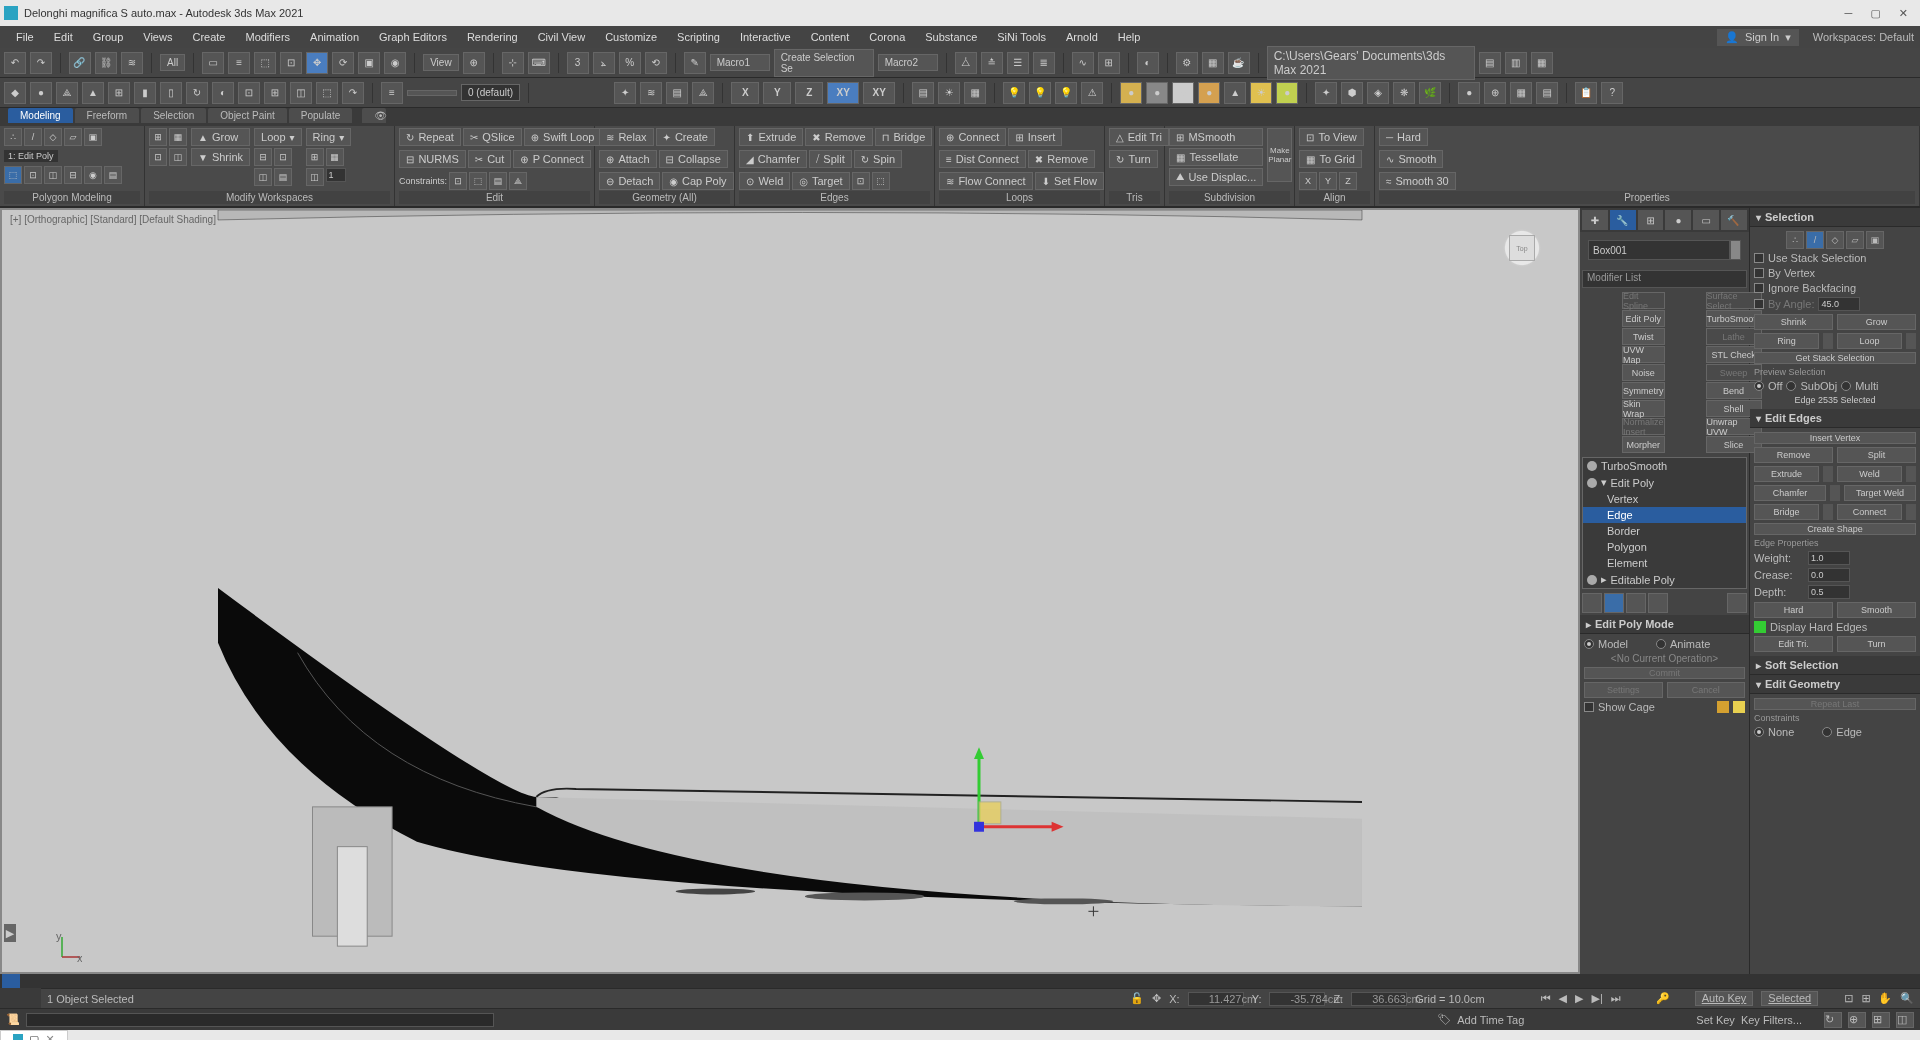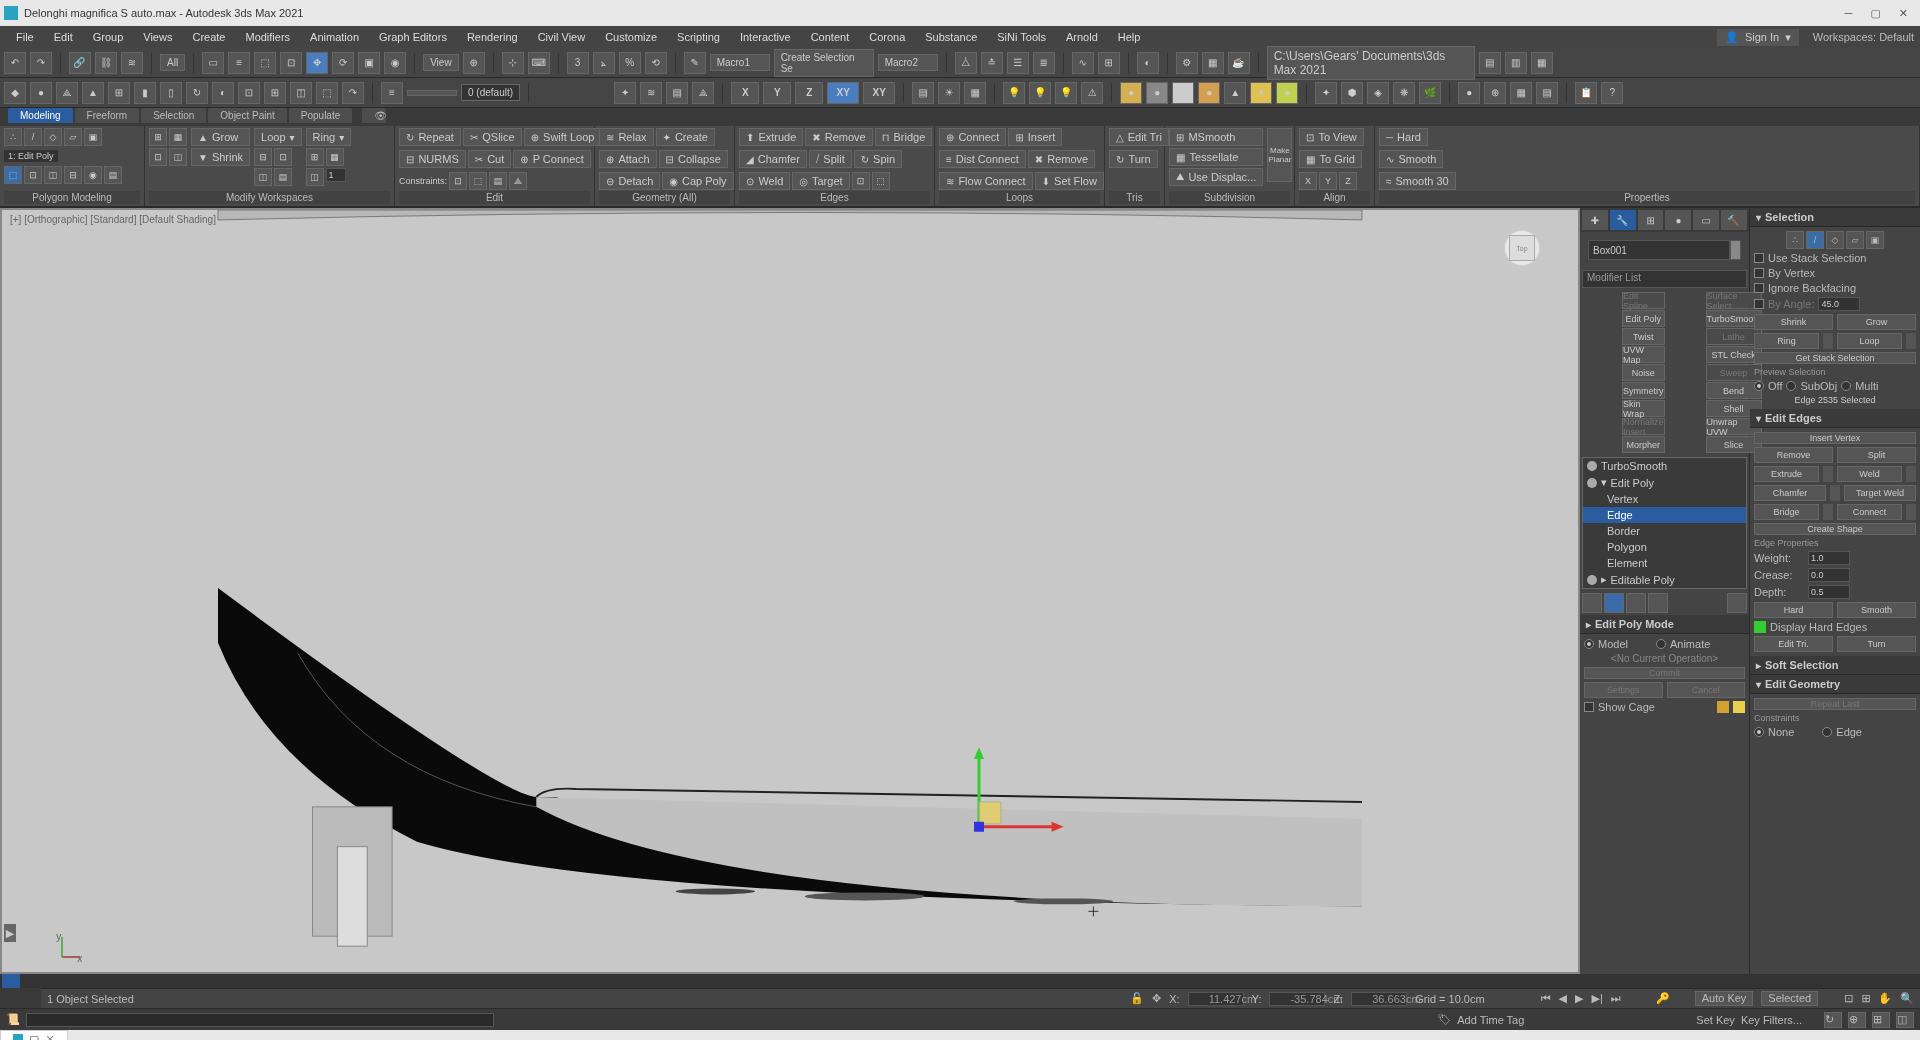--- a/index.html
+++ b/index.html
@@ -83,21 +83,21 @@
 .panel-btn { flex: 1; height: 16px; background: #555; border: 1px solid #666; font-size: 9px; display: flex; align-items: center; justify-content: center; color: #ccc; }
 .panel-btn.disabled { color: #777; }
 .spinner { width: 42px; height: 14px; background: #333; border: 1px solid #555; color: #ccc; font-size: 9px; padding: 0 2px; display: flex; align-items: center; }
 .checkbox { width: 10px; height: 10px; border: 1px solid #888; background: #333; }
 .radio { width: 10px; height: 10px; border: 1px solid #888; border-radius: 50%; background: #333; }
 .radio.on::after { content: ''; display: block; width: 4px; height: 4px; background: #ccc; border-radius: 50%; margin: 2px; }
 
 
 .status-bar { height: 20px; background: #444; display: flex; align-items: center; padding: 0 6px; gap: 8px; color: #bbb; font-size: 10px; border-top: 1px solid #2a2a2a; margin-left: 41px; }
 .status-bar .stat-input { background: #333; border: 1px solid #555; padding: 0 20px; color: #999; width: 56px; height: 14px; }
-.status-bar .drop { background: #555; border: 1px solid #666; padding: 0 6px; height: 15px; }
+.status-bar .drop { background: #555; border: 1px solid #666; padding: 0 6px; height: 15px; text-decoration: underline; }
 
 .time-bar { height: 22px; background: #3a3a3a; display: flex; align-items: center; padding: 0 6px; gap: 6px; color: #bbb; font-size: 10px; border-top: 1px solid #2a2a2a; }
 .time-bar .tb-btn { width: 18px; height: 16px; background: #555; border: 1px solid #666; }
 
 
 .taskbar { height: 18px; background: #e8e8e8; display: flex; align-items: flex-end; }
 .task-tab { height: 18px; padding: 0 12px; background: #fff; border: 1px solid #ccc; color: #333; display: flex; align-items: center; gap: 6px; }
 .task-tab .close { color: #888; }
 
 

